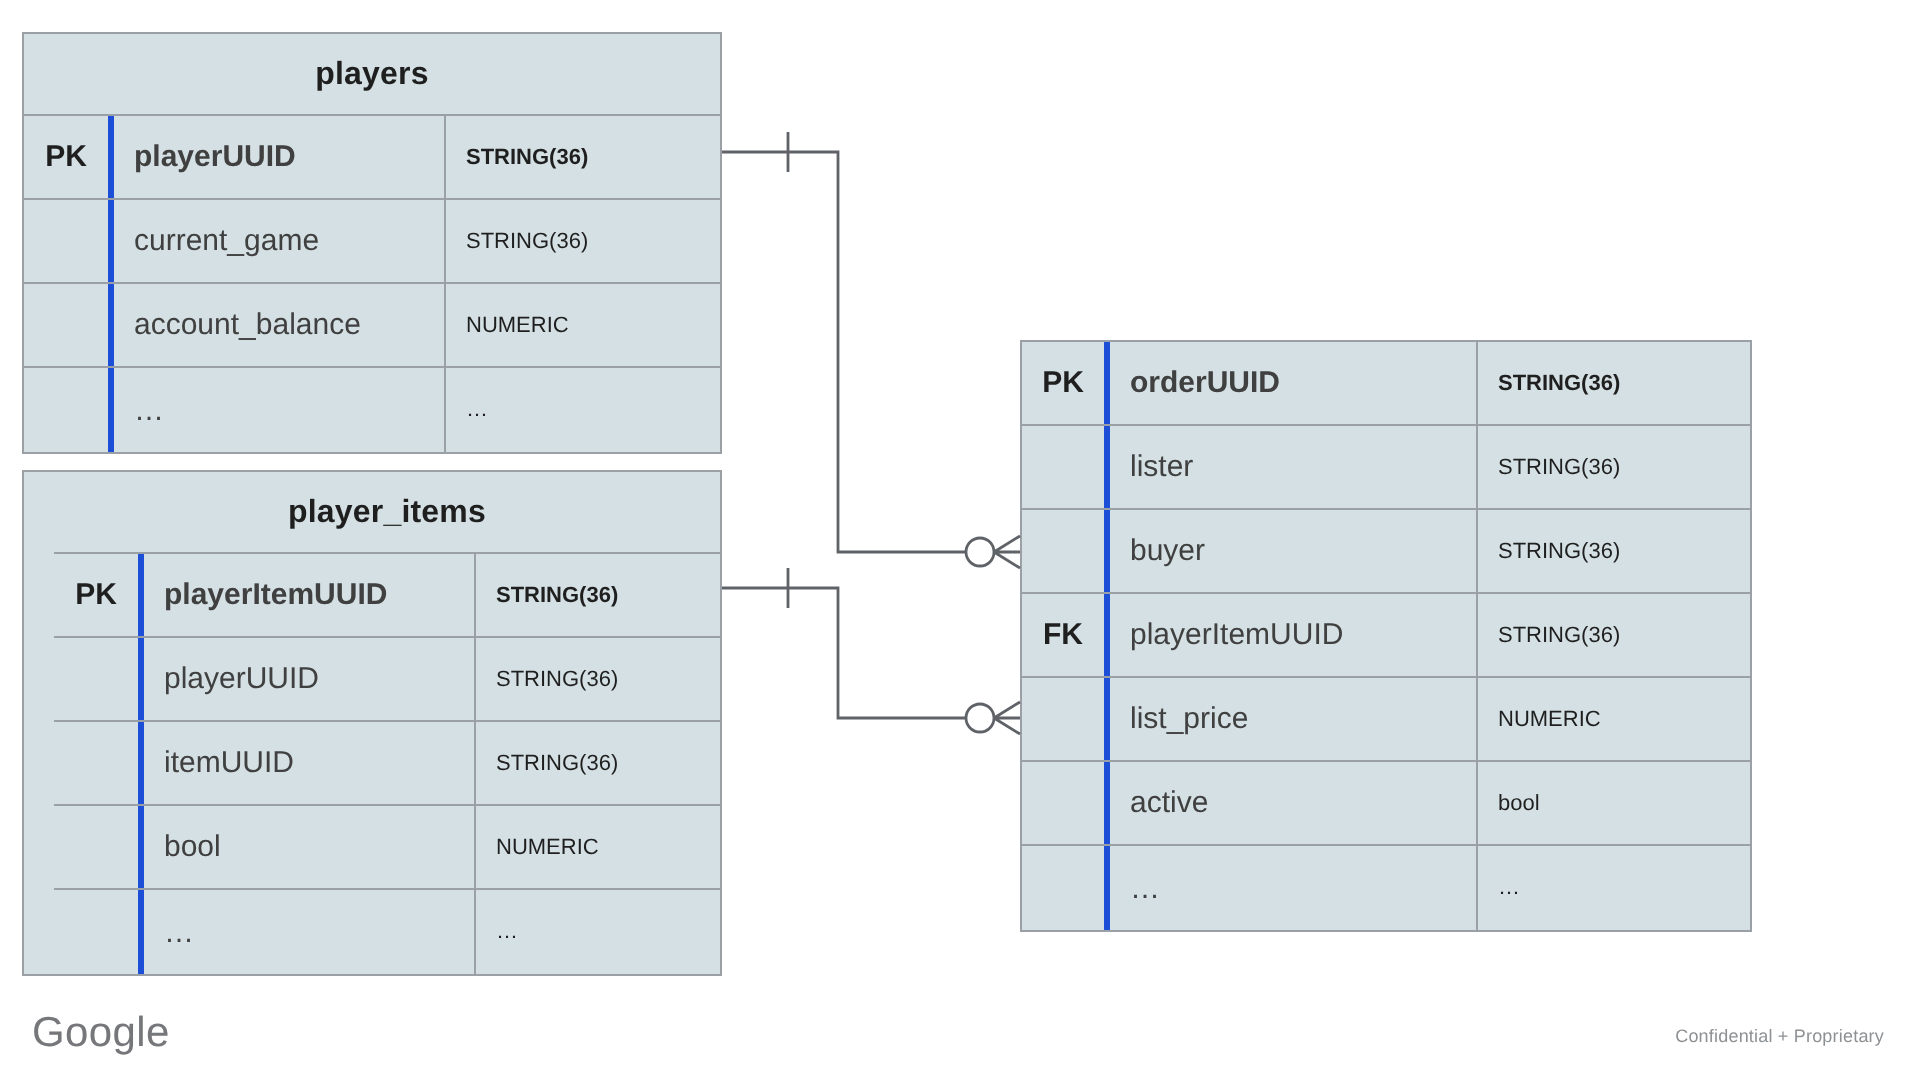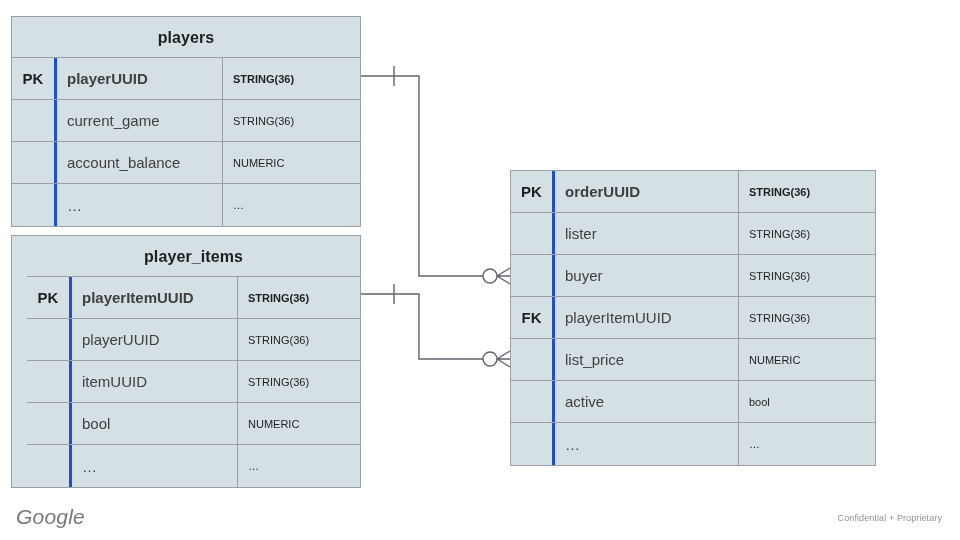--- a/index.html
+++ b/index.html
@@ -107,21 +107,20 @@
 
   
   #footer-logo {
     position: absolute;
     left: 16px;
     top: 505px;
     font-size: 21px;
     color: #76777a;
     letter-spacing: .2px;
     font-family: "Liberation Sans", sans-serif;
-    font-style: italic;
   }
   #footer-note {
     position: absolute;
     right: 18px;
     top: 513px;
     font-size: 9px;
     color: #8e9194;
     letter-spacing: .1px;
   }
 </style>

